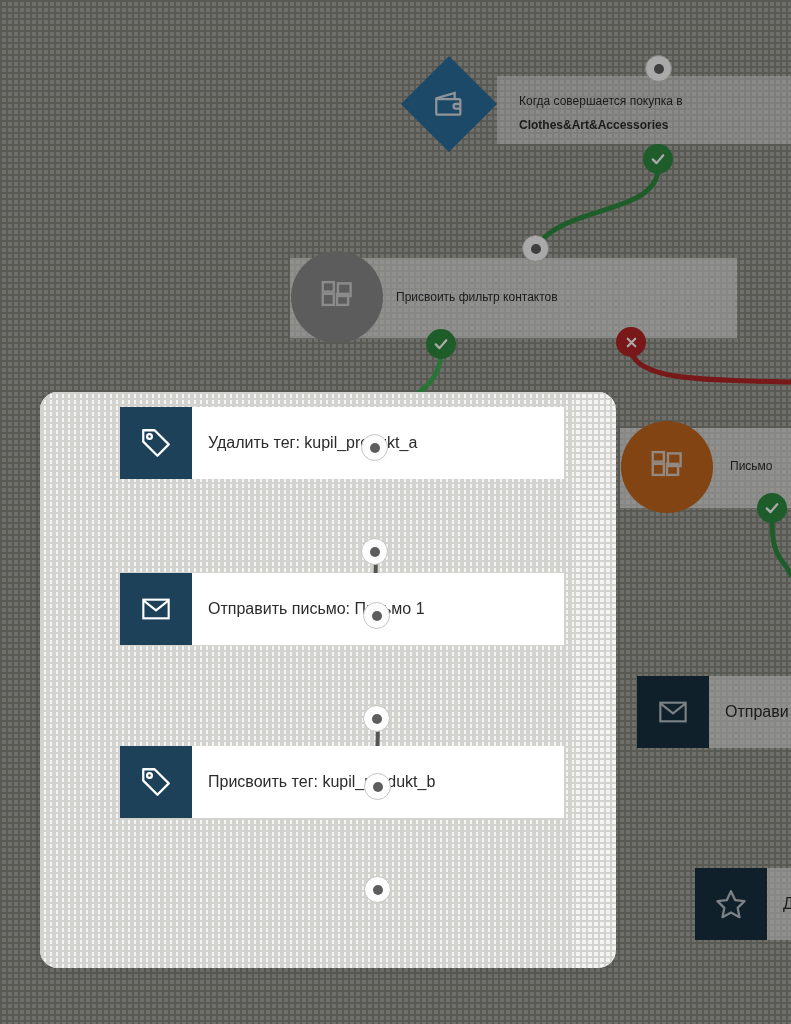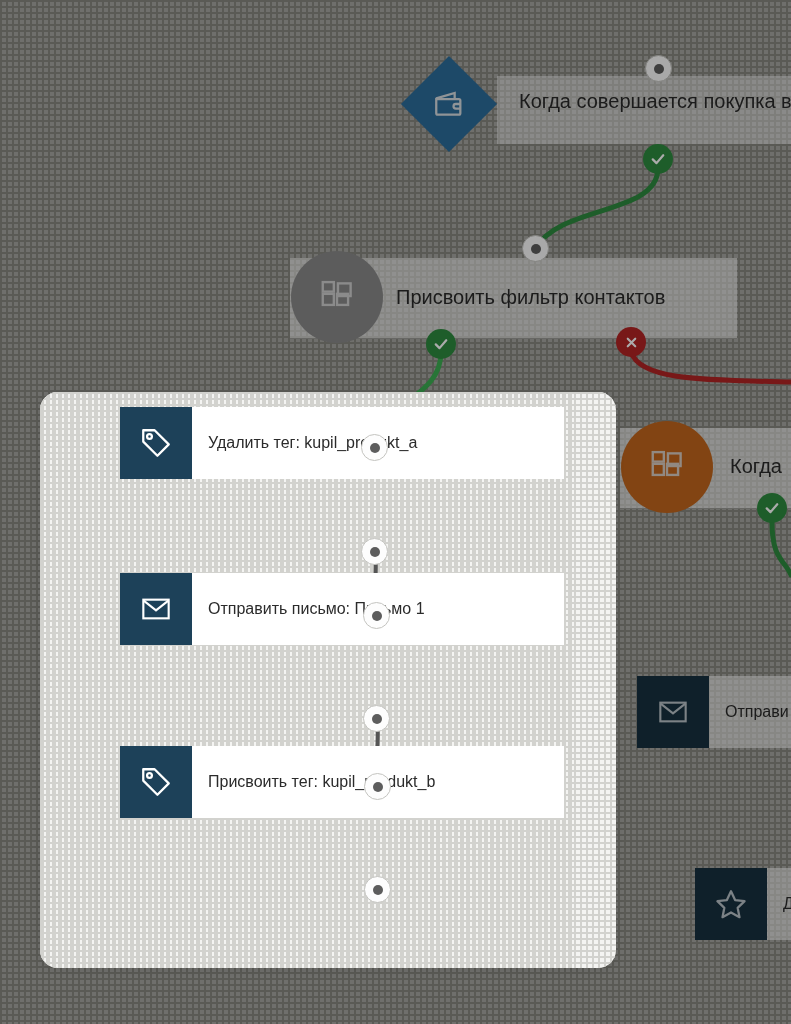--- a/index.html
+++ b/index.html
@@ -119,21 +119,21 @@
   }
   .diamond > svg { transform: rotate(-45deg); }
 
   .label-box {
     position: absolute;
     background: rgba(255,255,255,0.55);
     border-bottom: 1px solid #9a9a96;
   }
   .label-text {
     position: absolute;
-    font-size: 20px;
+    font-size: 12px;
     color: #2b2b2b;
     line-height: 22px;
     white-space: nowrap;
   }
 
   
   .dot {
     position: absolute;
     width: 27px;
     height: 27px;
@@ -226,20 +226,21 @@
 
   <div class="diamond" style="position:absolute;left:415px;top:70px;z-index:20;">
     <svg class="ic" width="34" height="34" viewBox="0 0 24 24" fill="none" stroke="#d7dde2" stroke-width="1.6">
       <path d="M3 8.5 L3 18.5 a1 1 0 0 0 1 1 h15 a1 1 0 0 0 1 -1 v-9 a1 1 0 0 0 -1 -1 H4 a1 1 0 0 1 -1 -1 z"></path>
       <path d="M3 8 L16 4.2 L16 8"></path>
       <path d="M20 12 h-3.2 a1.6 1.6 0 0 0 0 3.2 H20"></path>
     </svg>
   </div>
   <div class="label-box" style="left:497px;top:76px;width:294px;height:68px;border-bottom:none;background:rgba(255,255,255,0.45);"></div>
   <div class="label-text" style="left:519px;top:90px;">Когда совершается покупка в</div>
+  <div class="label-text" style="left:519px;top:114px;font-weight:bold;">Clothes&amp;Art&amp;Accessories</div>
   <div class="badge ok" style="left:643px;top:144px;">
     <svg class="ic" width="18" height="18" viewBox="0 0 24 24" fill="none" stroke="#ffffff" stroke-width="3" stroke-linecap="round" stroke-linejoin="round">
       <path d="M5 12.5 L10 17.5 L19 7"></path>
     </svg>
   </div>
 
   <div class="dot" style="left:522px;top:235px;"></div>
 
   <div class="label-box" style="left:290px;top:258px;width:447px;height:80px;"></div>
   <div class="circle-icon gray" style="position:absolute;left:291px;top:251px;z-index:20;">
@@ -264,21 +265,21 @@
 
   <div class="label-box" style="left:620px;top:428px;width:171px;height:80px;"></div>
   <div class="circle-icon orange" style="position:absolute;left:621px;top:421px;z-index:20;">
     <svg class="ic" width="38" height="38" viewBox="0 0 24 24" fill="none" stroke="#d9cdc2" stroke-width="1.5">
       <rect x="3" y="10" width="7" height="7"></rect>
       <rect x="12" y="10" width="7" height="7"></rect>
       <rect x="3" y="2.6" width="7" height="6"></rect>
       <rect x="12.6" y="3.4" width="8" height="8"></rect>
     </svg>
   </div>
-  <div class="label-text" style="left:730px;top:455px;">Когда</div>
+  <div class="label-text" style="left:730px;top:455px;">Письмо</div>
   <div class="badge ok" style="left:757px;top:493px;">
     <svg class="ic" width="18" height="18" viewBox="0 0 24 24" fill="none" stroke="#ffffff" stroke-width="3" stroke-linecap="round" stroke-linejoin="round">
       <path d="M5 12.5 L10 17.5 L19 7"></path>
     </svg>
   </div>
 
   <div class="node" style="left:637px;top:676px;z-index:20;">
     <div class="node-icon dark">
       <svg class="ic" width="32" height="32" viewBox="0 0 24 24" fill="none" stroke="#b9c2c8" stroke-width="1.6">
         <rect x="2.5" y="5" width="19" height="14"></rect>

